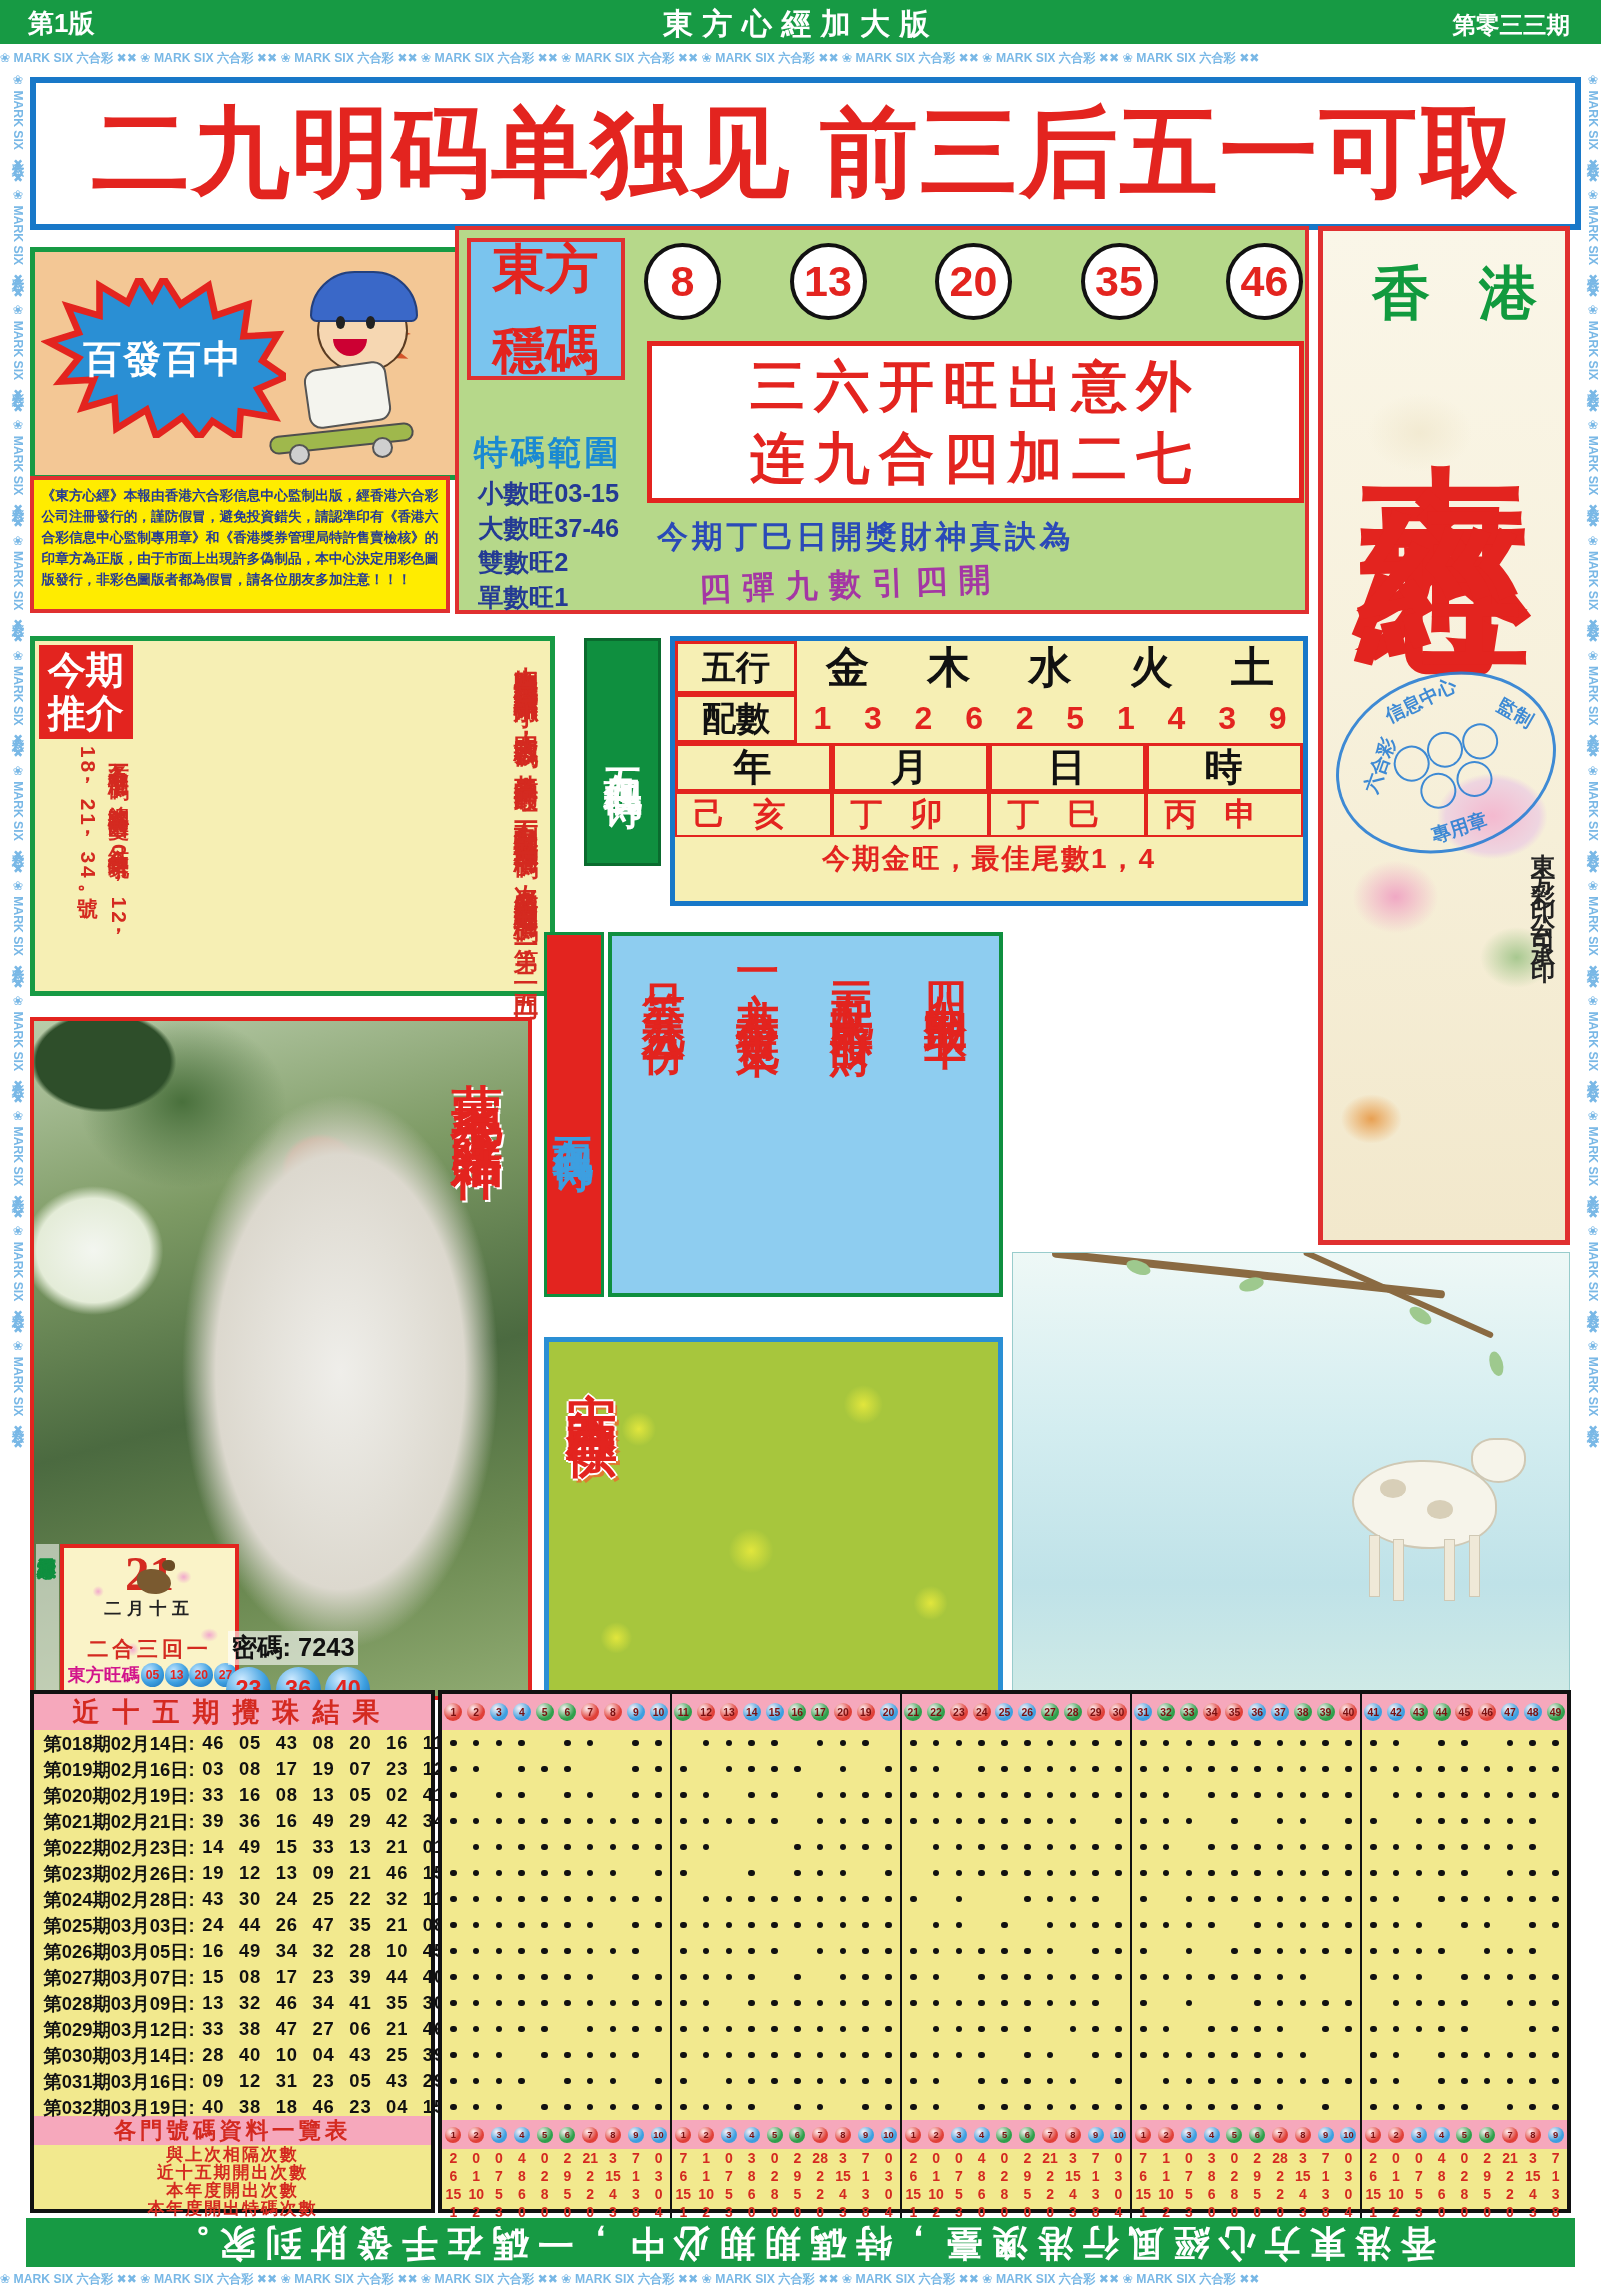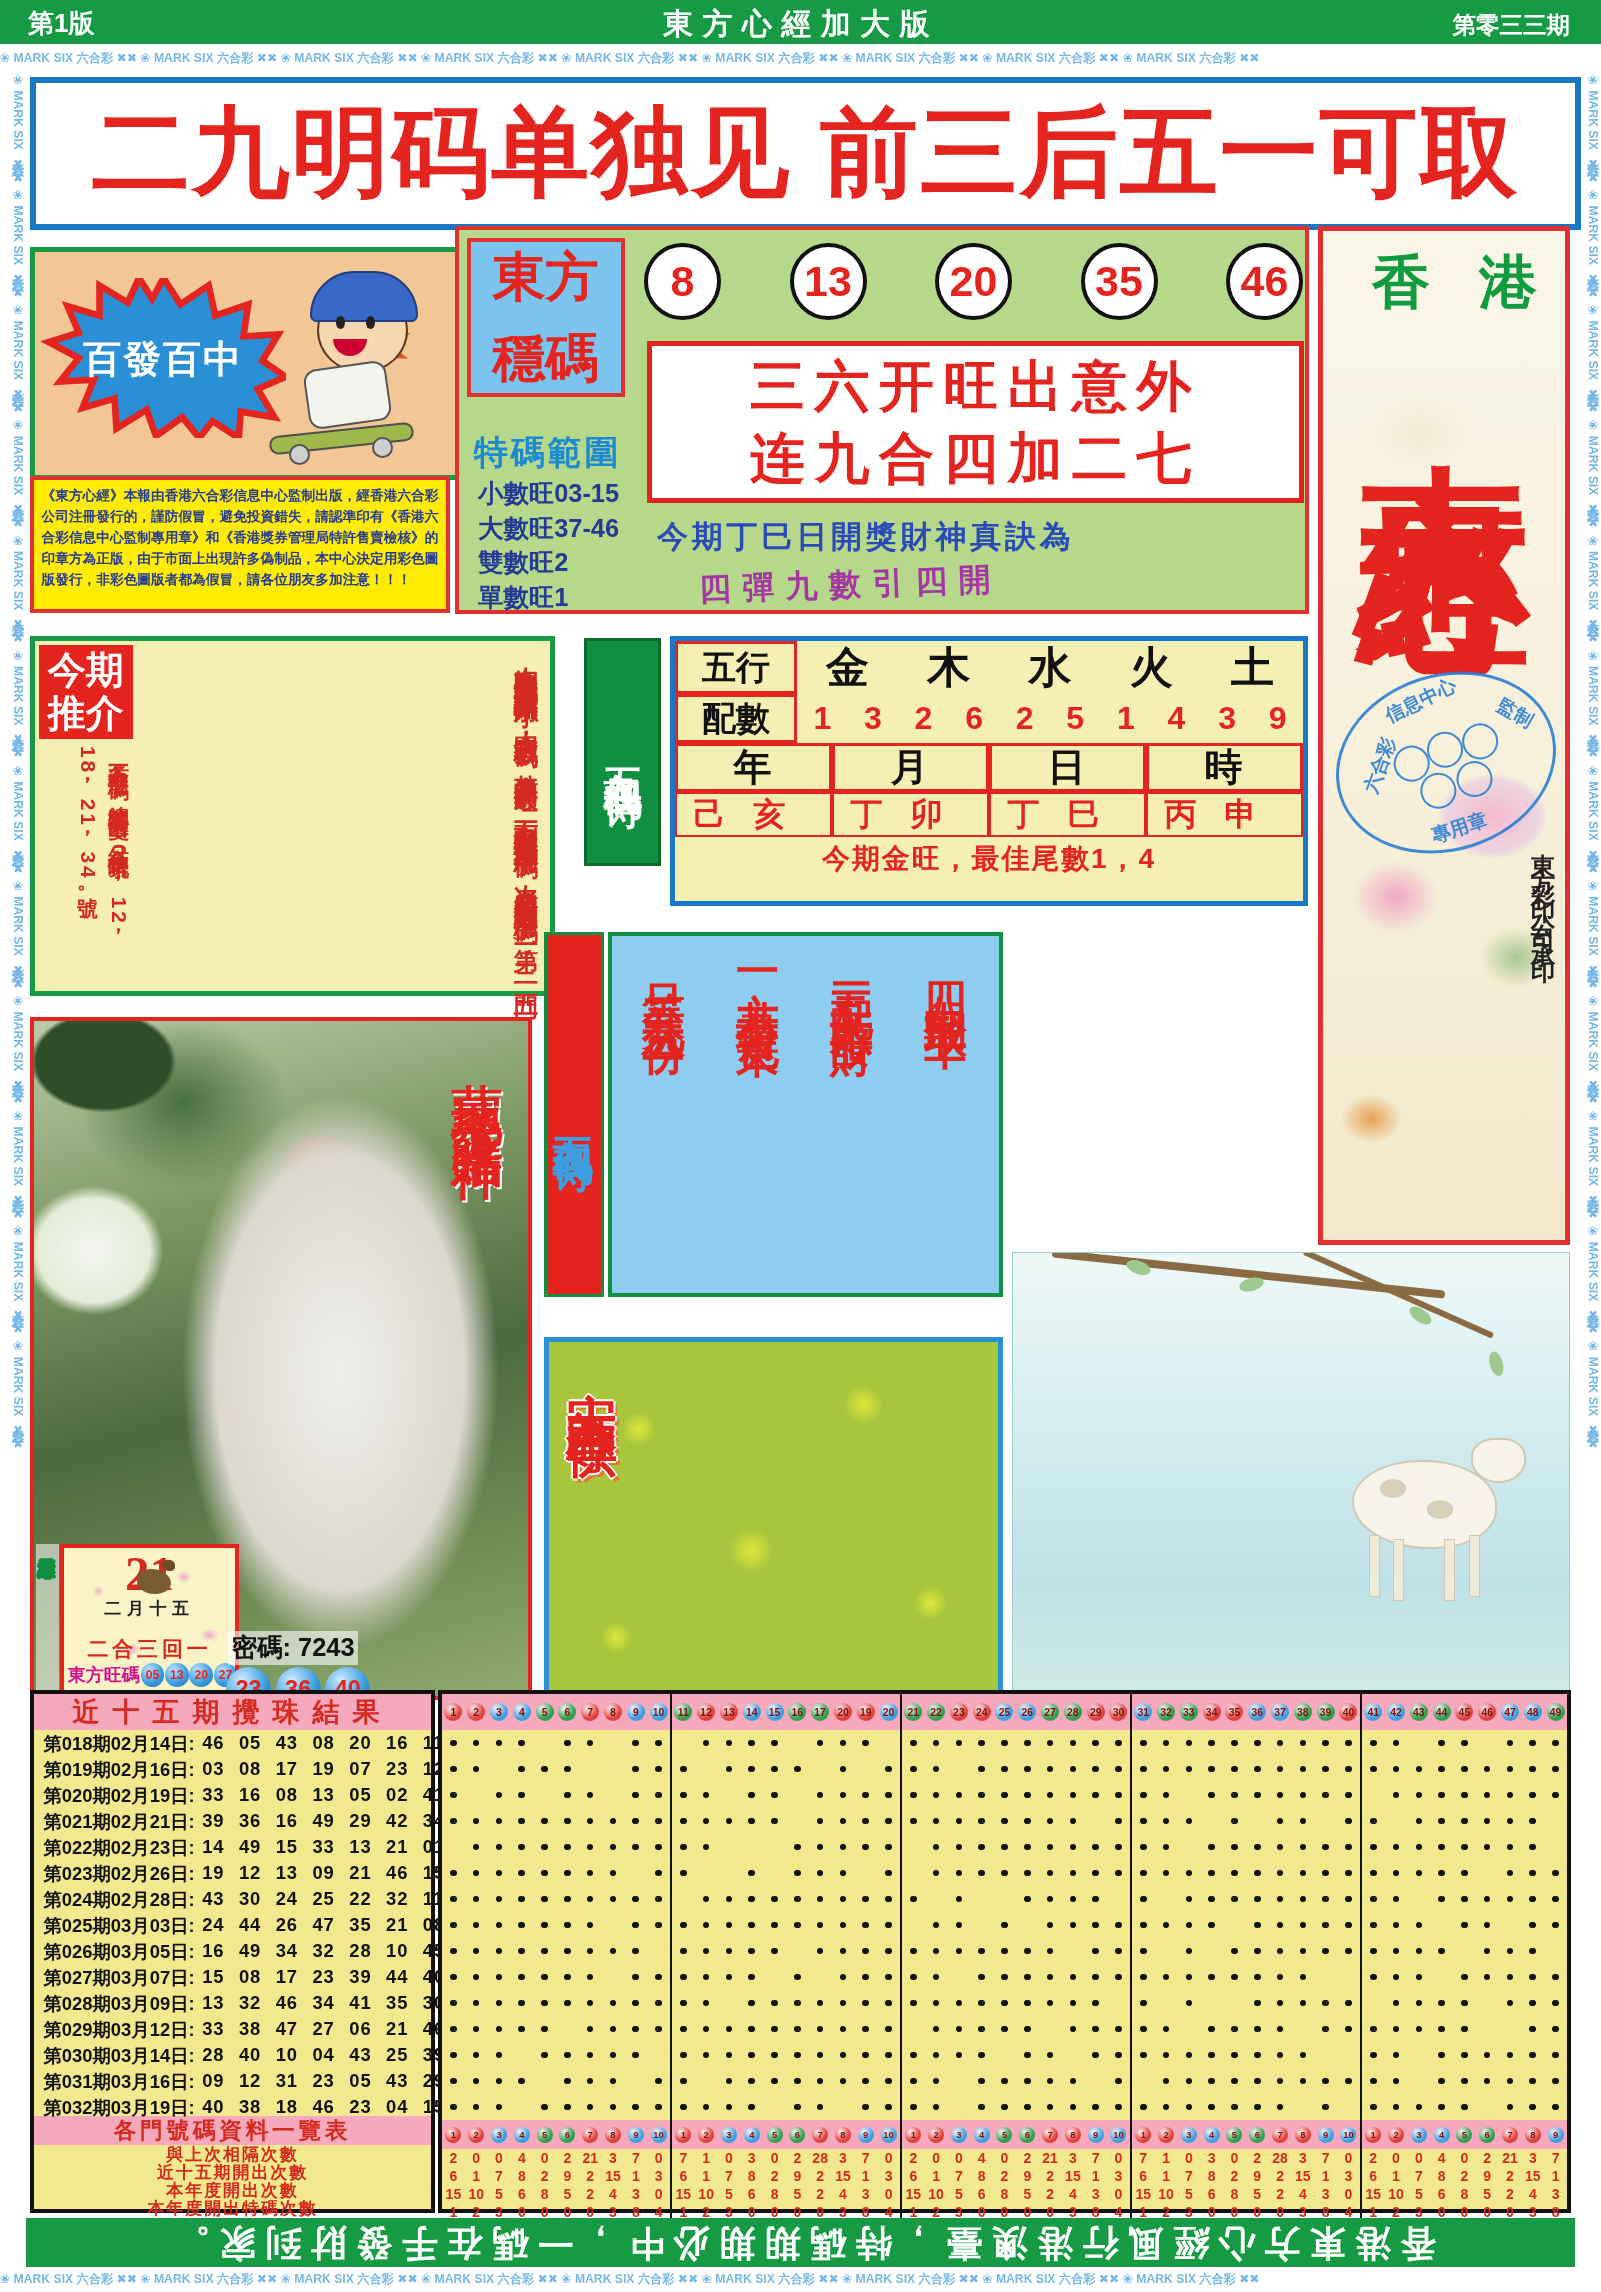--- a/index.html
+++ b/index.html
@@ -37,21 +37,21 @@
   .kid-body{position:absolute;left:271px;top:113px;width:79px;height:56px;background:#f4f4ee;border:2.8px solid #555;border-radius:13px;transform:rotate(-8deg);}
   .kid-board{position:absolute;left:234px;top:177px;width:141px;height:15px;background:#9fb84c;border:2.8px solid #4e4e4e;border-radius:9.4px;transform:rotate(-6deg);}
   .kid-wheel{position:absolute;width:17px;height:17px;background:#cfcfcf;border:2.8px solid #555;border-radius:50%;}
 
   
   #notice{left:30px;top:476px;width:420px;height:137px;border:4.7px solid #e03030;background:#ffec00;
           color:#243a94;font-size:13.7px;font-weight:bold;line-height:21px;padding:4.7px 7.5px;box-sizing:border-box;text-align:justify;}
 
   
   #stable{left:455px;top:226px;width:854px;height:388px;border:4.7px solid #e03030;background:#b6d88a;box-sizing:border-box;}
-  #stable-label{position:absolute;left:7.5px;top:7.5px;width:158px;height:159px;background:#7ac4ee;border:4.7px solid #e03030;box-sizing:border-box;
+  #stable-label{position:absolute;left:7.5px;top:7.5px;width:158px;height:142px;background:#7ac4ee;border:4.7px solid #e03030;box-sizing:border-box;
                 display:flex;align-items:center;justify-content:center;}
   #stable-label .t{color:#e3241f;font-size:53px;font-weight:bold;width:122px;line-height:81px;text-align:center;}
   #stable-circles{position:absolute;left:185px;top:13px;width:659px;height:81px;display:flex;justify-content:space-between;}
   .scircle{width:77px;height:77px;background:#fff;border:4.7px solid #111;border-radius:50%;box-sizing:border-box;
            display:flex;align-items:center;justify-content:center;color:#e3241f;font-size:43px;font-weight:bold;}
   #range-label{position:absolute;left:15px;top:200px;color:#1b8ad2;font-size:34px;font-weight:bold;letter-spacing:2.8px;}
   .range-line{position:absolute;left:19px;color:#243a94;font-size:25.4px;font-weight:bold;}
   #verse-box{position:absolute;left:188px;top:111px;width:657px;height:162px;background:#fff;border:5.6px solid #e3241f;box-sizing:border-box;
              display:flex;flex-direction:column;align-items:center;justify-content:center;}
   #verse-box .v{color:#e3241f;font-size:55px;font-weight:bold;letter-spacing:9.4px;line-height:72px;white-space:nowrap;}
@@ -147,21 +147,21 @@
 
   
   #hk{left:1318px;top:226px;width:252px;height:1019px;border:5.6px solid #e03030;box-sizing:border-box;overflow:hidden;
       background:
         radial-gradient(85px 66px at 70% 58%, #f4b9cf 0%, #eed5e0 55%, transparent 65%),
         radial-gradient(66px 56px at 30% 66%, #f0a8c4 0%, transparent 65%),
         radial-gradient(56px 47px at 80% 72%, #a8c890 0%, transparent 65%),
         radial-gradient(47px 38px at 20% 88%, #e8a052 0%, transparent 65%),
         radial-gradient(75px 56px at 40% 20%, #f2ead2 0%, transparent 70%),
         linear-gradient(180deg,#faf6e8 0%, #f6efd8 60%, #f2e8cc 100%);}
-  #hk-top{margin-top:13px;text-align:center;color:#119a3e;font-size:58px;font-weight:bold;letter-spacing:49px;padding-left:49px;white-space:nowrap;}
+  #hk-top{margin-top:24px;text-align:center;color:#119a3e;font-size:58px;font-weight:bold;letter-spacing:49px;padding-left:49px;white-space:nowrap;}
   #hk-main{position:absolute;left:50%;top:94px;transform:translateX(-50%);writing-mode:vertical-rl;
            color:#e3241f;font-size:171px;font-weight:bold;line-height:1;letter-spacing:17px;font-family:"Liberation Serif","DejaVu Serif",serif;}
   #hk-stamp{position:absolute;left:11.3px;top:443px;width:218px;height:171px;border:3.8px solid #2a7fd4;border-radius:50%;transform:rotate(-18deg);opacity:.9;}
   .stamp-t{position:absolute;color:#2a7fd4;font-size:19px;font-weight:bold;white-space:nowrap;}
   .stamp-ball{position:absolute;width:32px;height:32px;border:2.8px solid #2a7fd4;border-radius:50%;}
   #hk-printer{position:absolute;right:5.6px;top:603px;writing-mode:vertical-rl;color:#222;font-size:24.5px;letter-spacing:15px;font-weight:bold;}
 
   
   #results{left:30px;top:1690px;width:405px;height:523px;border:4.7px solid #111;box-sizing:border-box;background:#f2e98e;}
   #results-title{height:36px;background:#f6a8bc;display:flex;align-items:center;justify-content:center;

